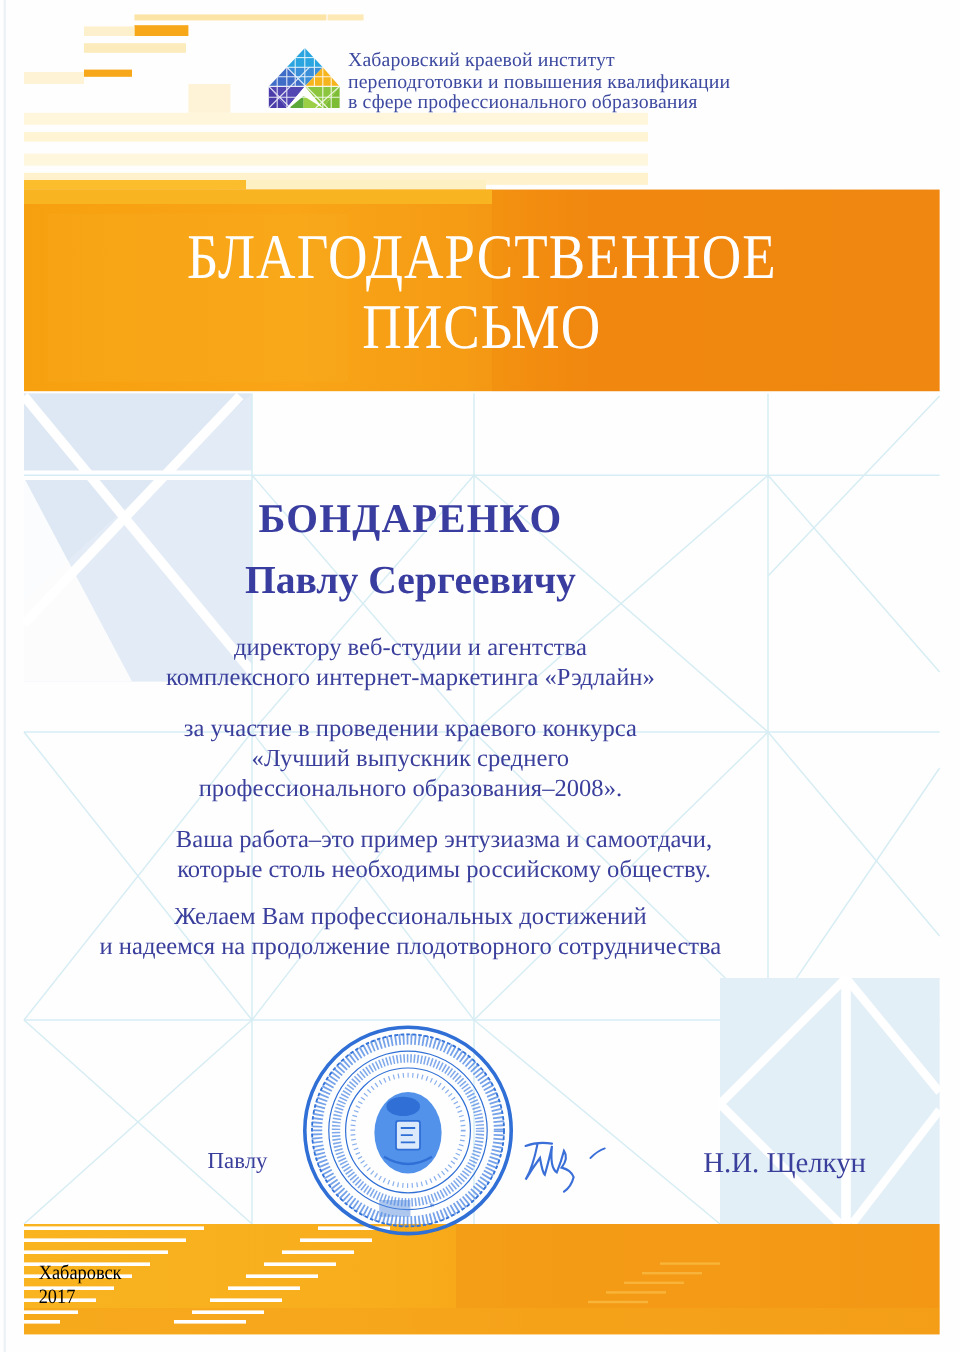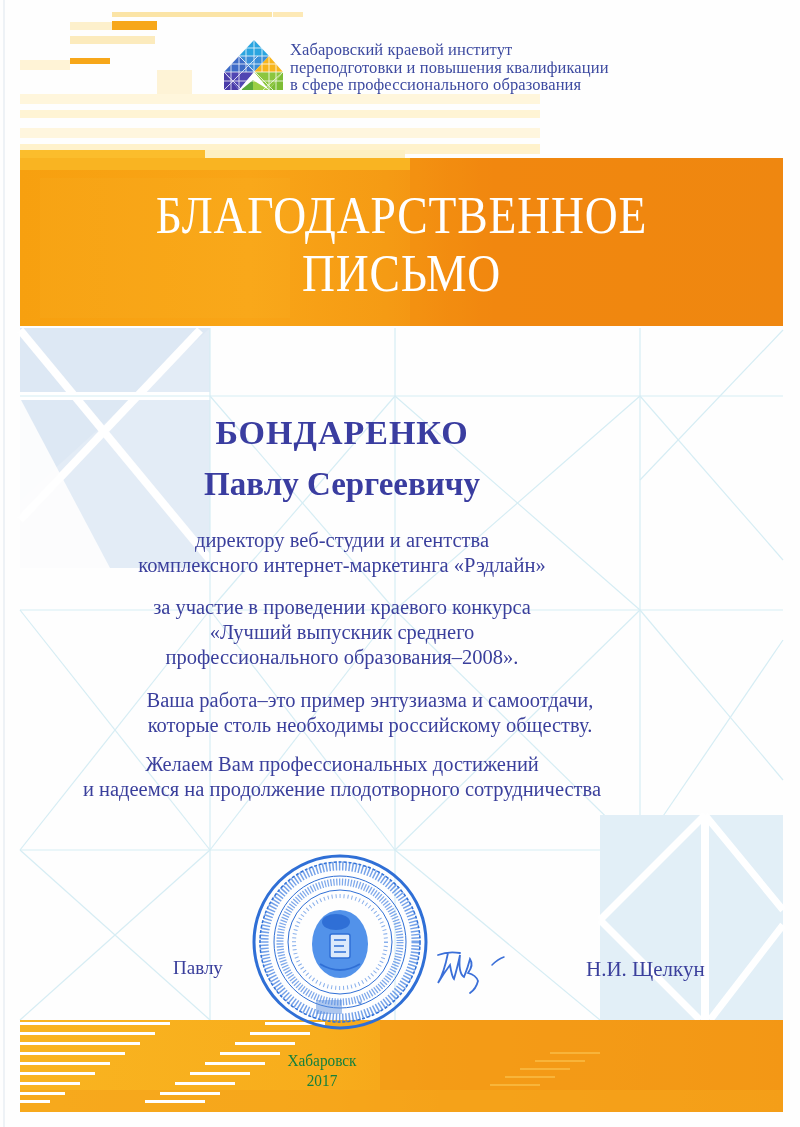--- a/index.html
+++ b/index.html
@@ -44,33 +44,33 @@
   #given { top: 466px; font-size: 33px; font-weight: bold; color: #3a3da0; }
   .para { font-size: 20.5px; line-height: 25px; }
   #p1 { top: 528px; }
   #p2 { top: 595px; }
   #p3 { top: 688px; margin-left: 28px; }
   #p4 { top: 752px; }
   .para div { white-space: nowrap; text-align: center; }
 
   
   #rector-label { position: absolute; left: 173px; top: 957px; font-size: 19px; color: #3a3f9c; z-index: 3; }
-  #rector-name  { position: absolute; left: 586px; top: 957px; font-size: 21px; color: #3a3f9c; z-index: 3; }
+  #rector-name  { position: absolute; left: 586px; top: 957px; font-size: 24px; color: #3a3f9c; z-index: 3; }
   #stamp { position: absolute; left: 250px; top: 852px; width: 180px; height: 180px; z-index: 4; }
   #signature { position: absolute; left: 430px; top: 935px; width: 90px; height: 60px; z-index: 4; }
 
   
   #bottom-band {
     position: absolute; left: 20px; top: 1020px; width: 763px; height: 92px; z-index: 1;
     background: linear-gradient(90deg, #f9b420 0%, #f8ad1c 40%, #f6a418 55%, #f39a16 100%);
     overflow: hidden;
   }
   #city {
-    position: absolute; left: 0; width: 644px; top: 1051px; text-align: center; z-index: 3;
-    color: #15803d; font-size: 17px; line-height: 20px;
+    position: absolute; left: 0; width: 644px; top: 1051px; text-align: left; z-index: 3;
+    color: #000000; font-size: 17px; line-height: 20px;
   }
   #city div { transform: scaleX(0.9); }
 </style>
 </head>
 <body>
 
 <svg id="bg-pattern" viewBox="0 0 800 1127">
 
   <line x1="4" y1="0" x2="4" y2="1127" stroke="#eef2f6" stroke-width="2"></line>
 

